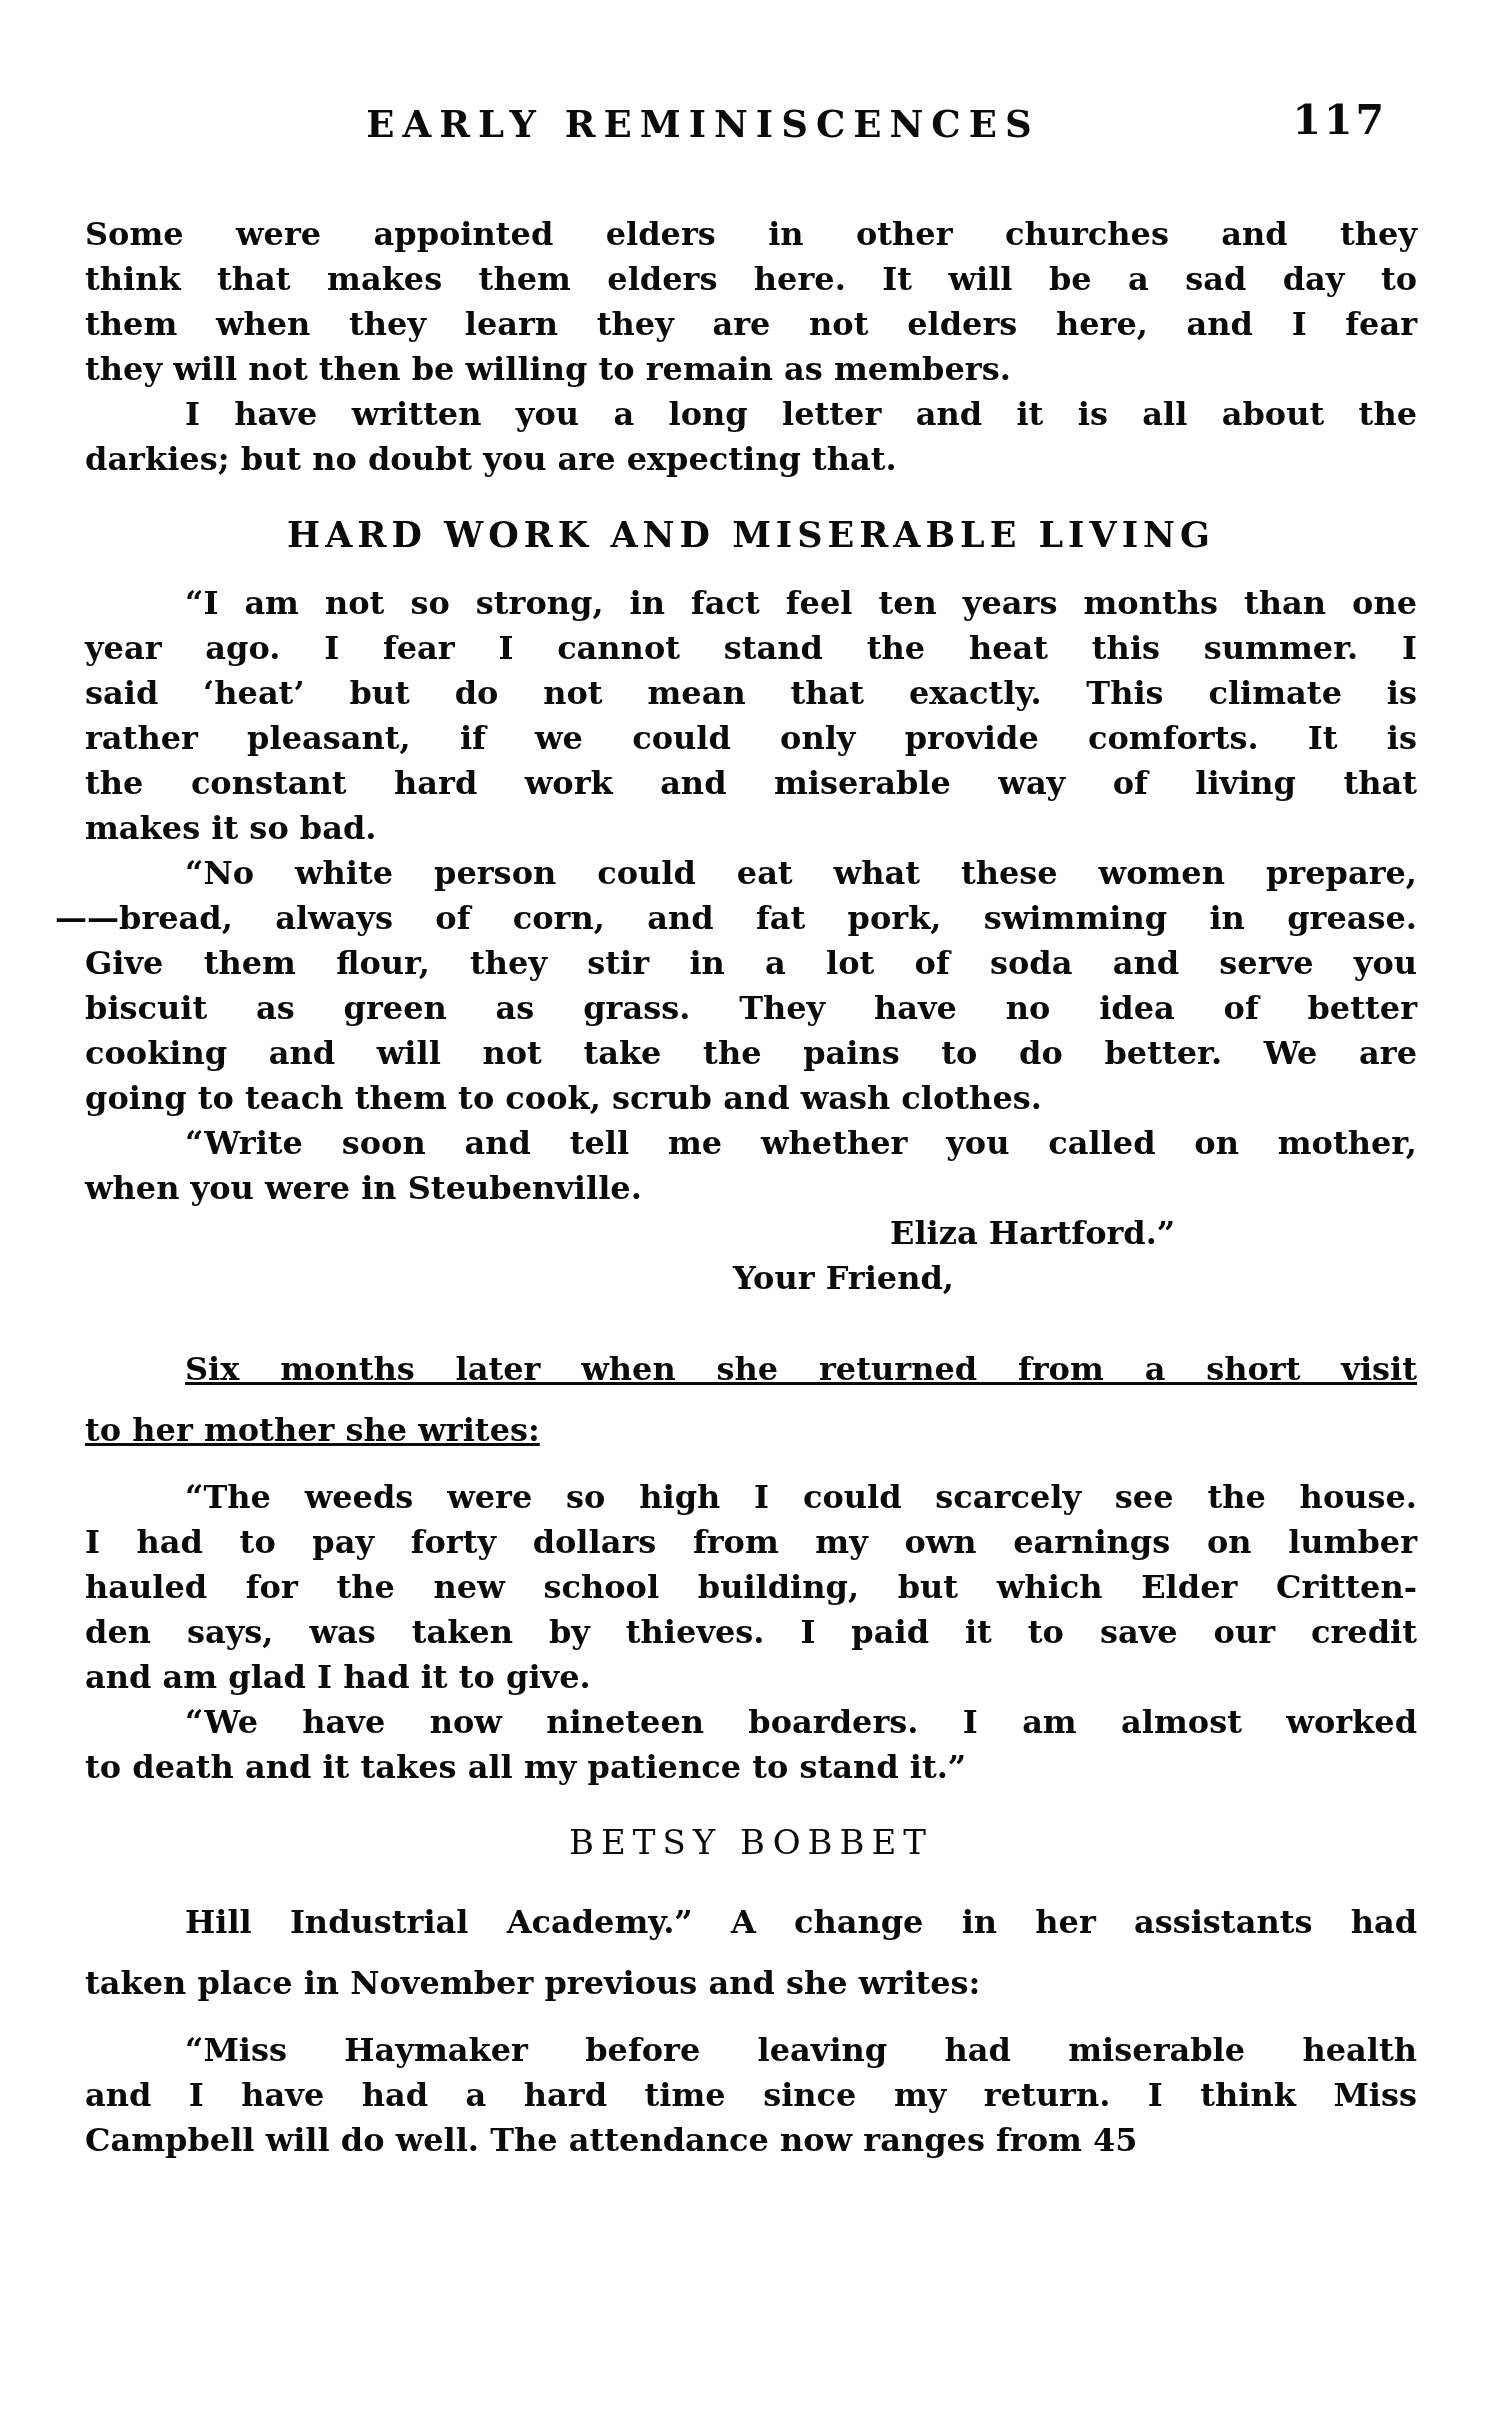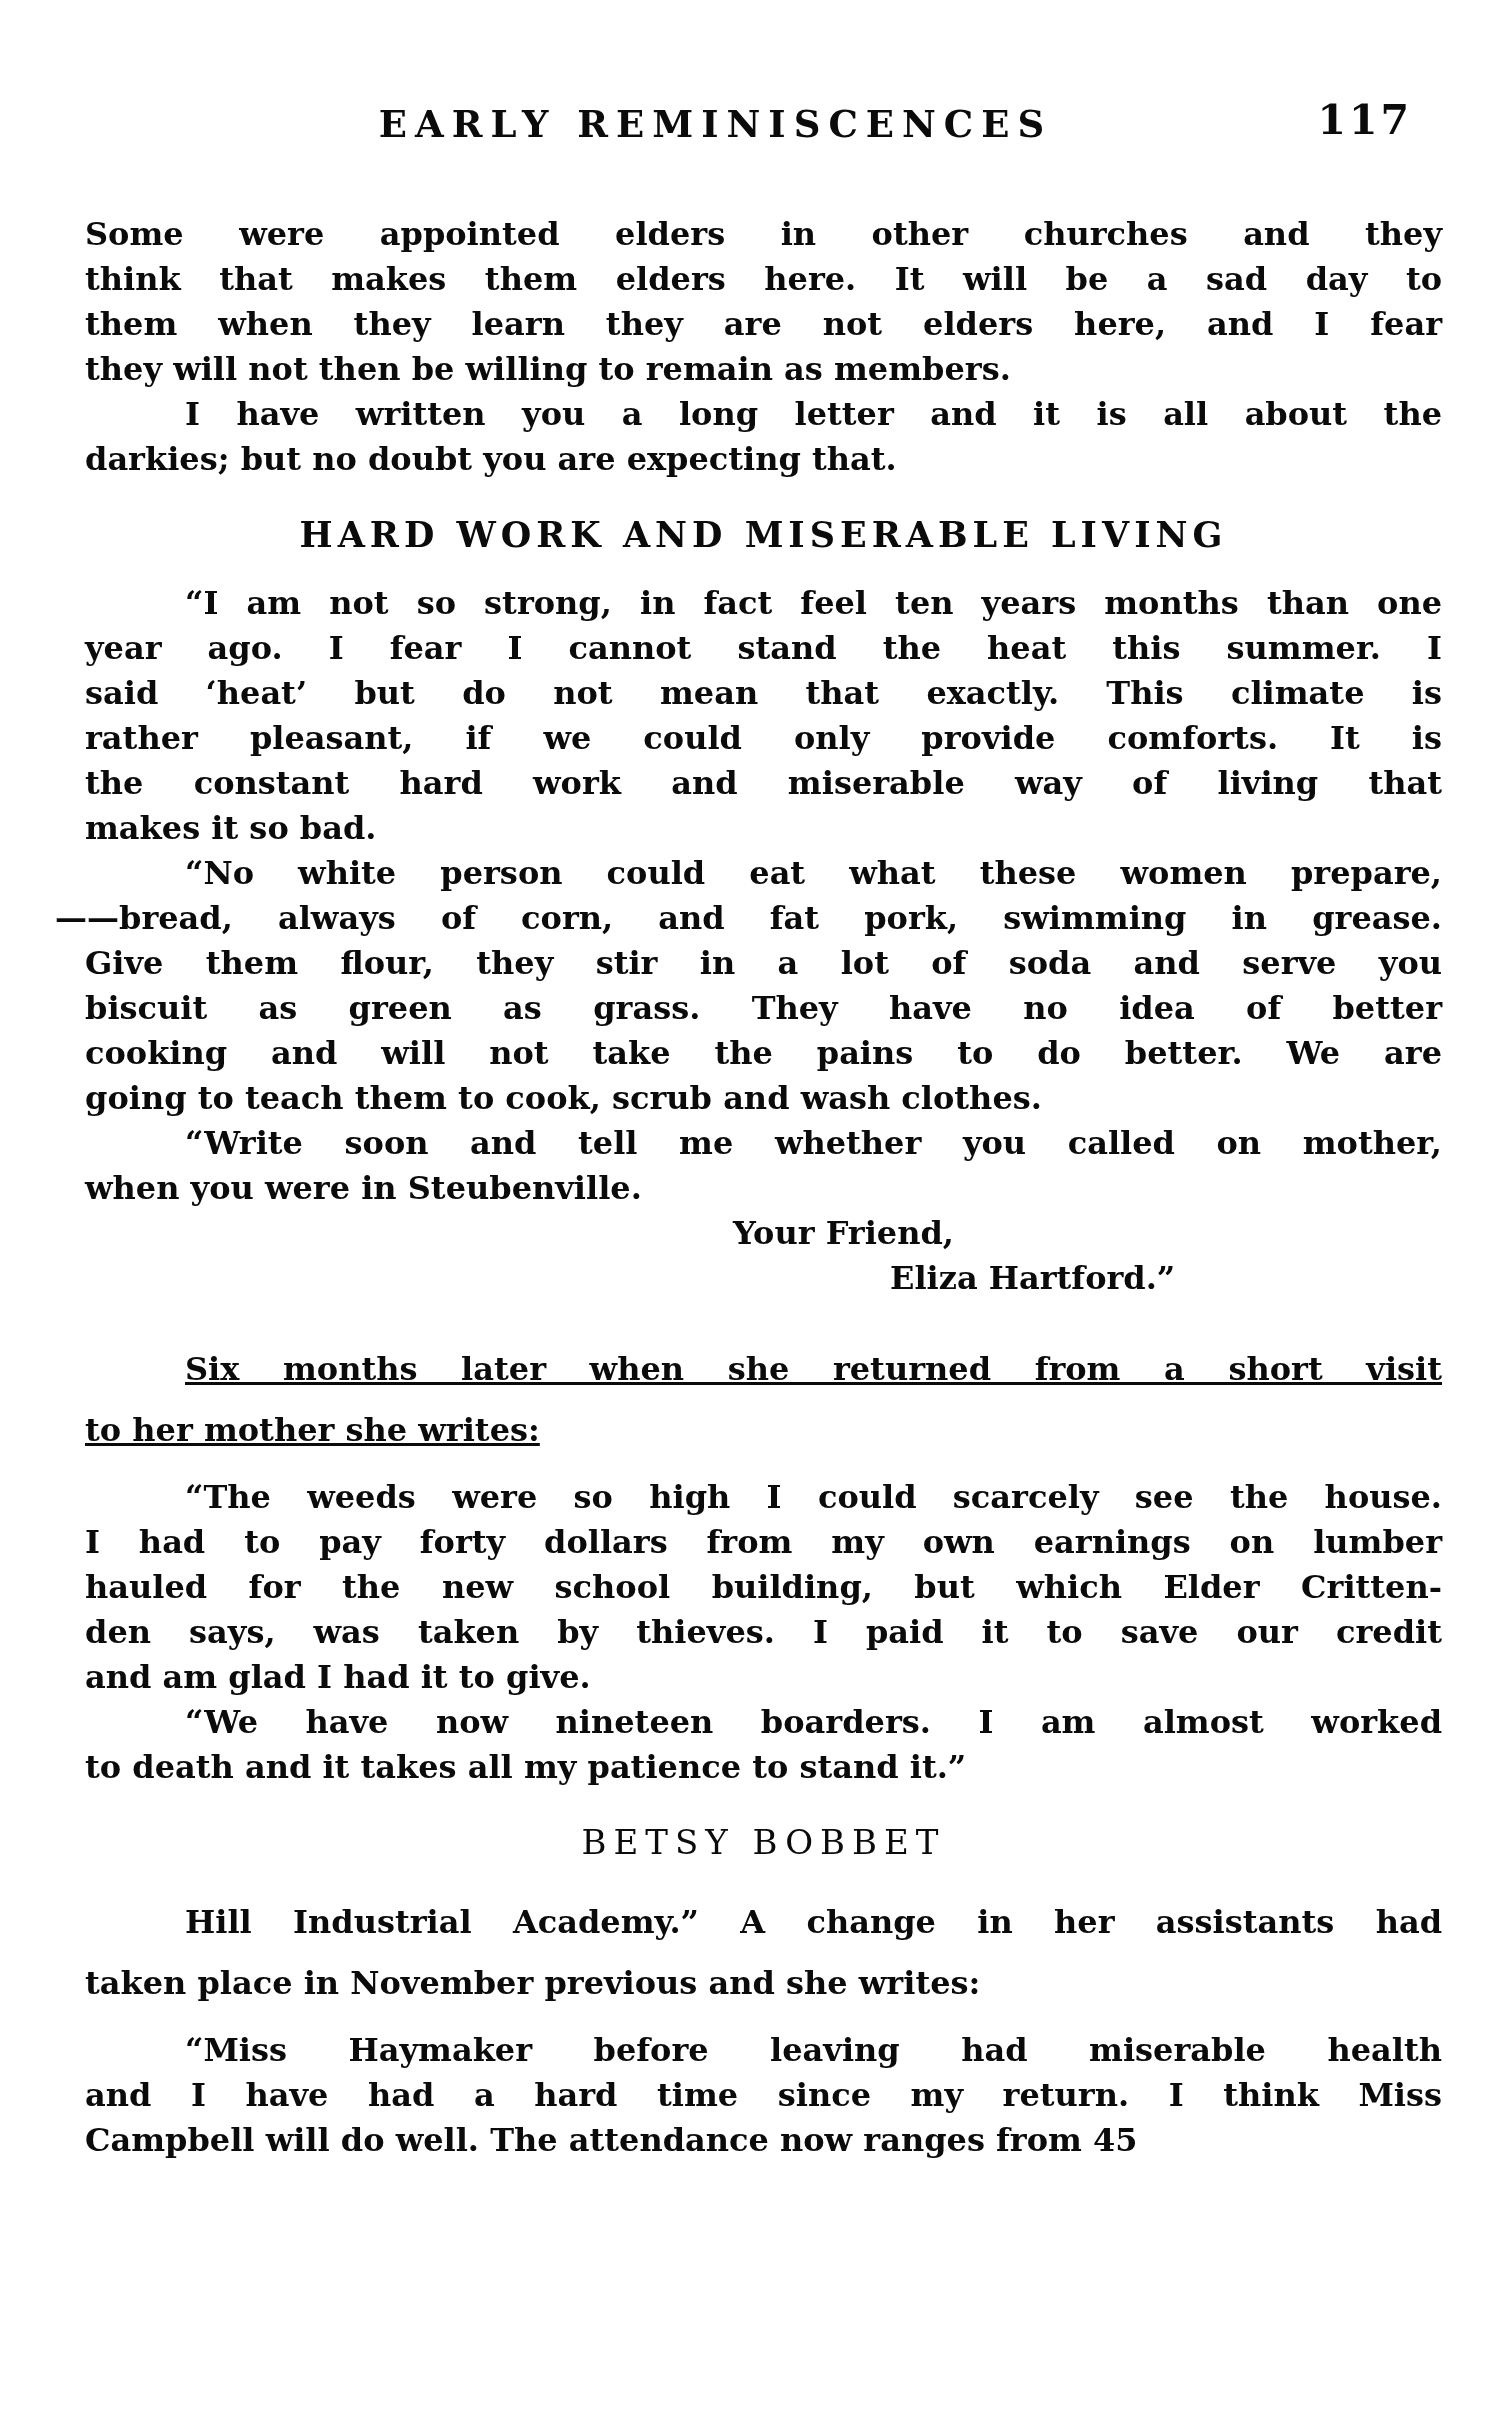--- a/index.html
+++ b/index.html
@@ -4,21 +4,21 @@
 <style>
   html, body {
     margin: 0; padding: 0;
     width: 1502px; height: 2422px;
     background: #ffffff;
     overflow: hidden;
   }
   main {
     box-sizing: border-box;
     width: 1502px; height: 2422px;
-    padding: 102px 60px 0 85px;
+    padding: 102px 85px 0 85px;
     font-family: "DejaVu Serif", "Liberation Serif", serif;
     color: #0b0b0b;
   }
   header { position: relative; height: 50px; margin-bottom: 60px; }
   .title {
     text-align: center;
     transform: translateX(-48px);
     font-size: 37px; font-weight: 700; letter-spacing: 8px;
     white-space: nowrap;
   }
@@ -81,22 +81,22 @@
         <div class="line hang">——bread, always of corn, and fat pork, swimming in grease.</div>
         <div class="line">Give them flour, they stir in a lot of soda and serve you</div>
         <div class="line">biscuit as green as grass.  They have no idea of better</div>
         <div class="line">cooking and will not take the pains to do better.  We are</div>
         <div class="line last">going to teach them to cook, scrub and wash clothes.</div>
       </div>
       <div class="para indent">
         <div class="line">“Write soon and tell me whether you called on mother,</div>
         <div class="line last">when you were in Steubenville.</div>
       </div>
+      <div class="sig name">Eliza Hartford.”</div>
       <div class="sig friend">Your Friend,</div>
-      <div class="sig name">Eliza Hartford.”</div>
       <div class="para indent loose gap-large">
         <div class="line">Six months later when she returned from a short visit</div>
         <div class="line last">to her mother she writes:</div>
       </div>
       <div class="para indent gap-small">
         <div class="line">“The weeds were so high I could scarcely see the house.</div>
         <div class="line">I had to pay forty dollars from my own earnings on lumber</div>
         <div class="line">hauled for the new school building, but which Elder Critten-</div>
         <div class="line">den says, was taken by thieves.  I paid it to save our credit</div>
         <div class="line last">and am glad I had it to give.</div>

